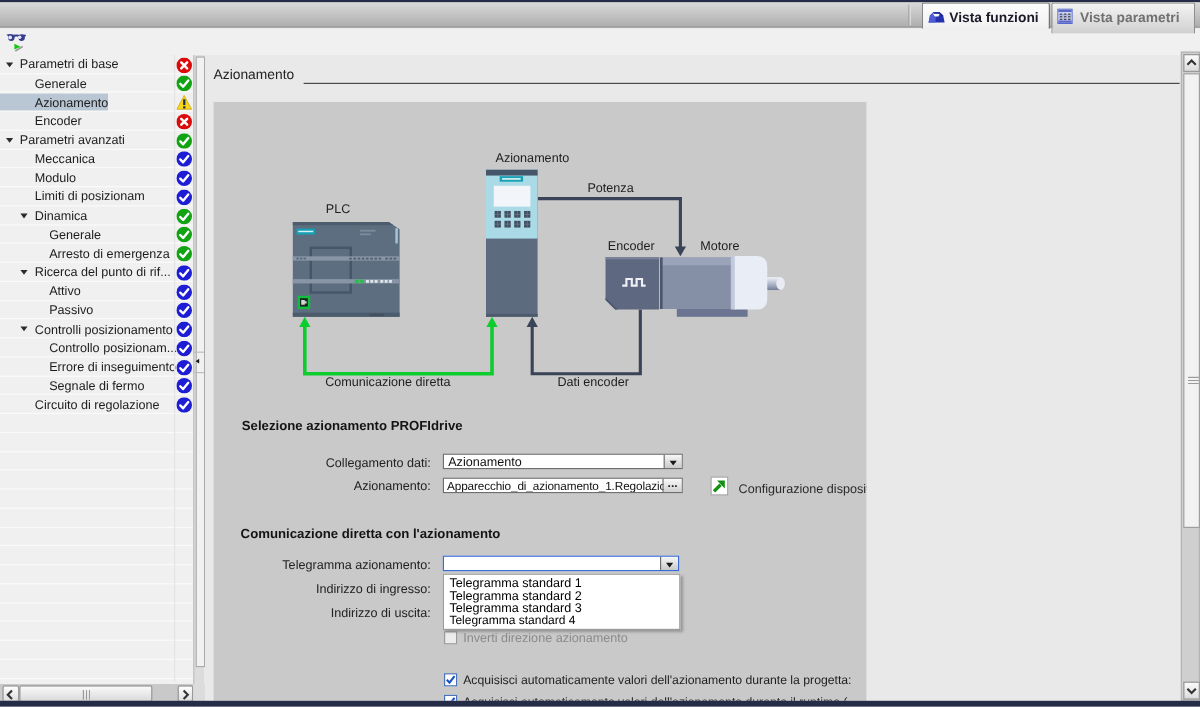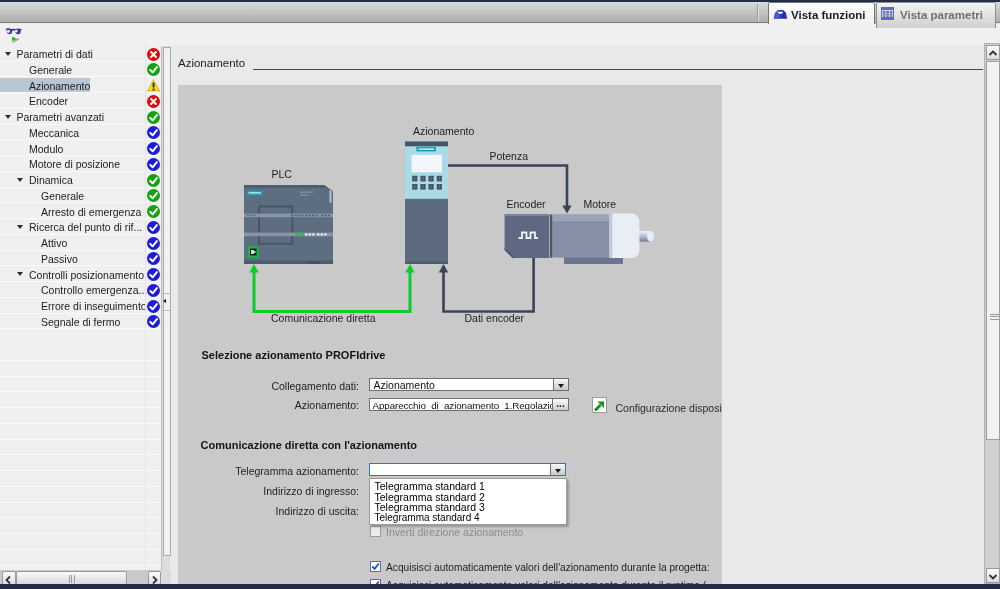--- a/index.html
+++ b/index.html
@@ -115,21 +115,21 @@
       <path d="M0.8 11.8 L2 6 L4.8 3.2 L7 3.2 L6.6 11.8 Z" fill="#4d5cd6"></path>
       <path d="M4.3 4.2 L10.5 4.2 L9 6.8 L6 6.8 Z" fill="#fafafa"></path>
       <path d="M4.8 3.2 L10 3.2 L13 6 L11.6 6.6 L9.6 4.4 L5.2 4.4 Z" fill="#1a2490"></path>
     </svg>
     <span class="tlab">Vista funzioni</span>
   </div>
 
 <div id="tree" class="abs">
   <div class="trow" style="top:0px">
       <span class="tri" style="left:4.5px"></span>
-      <span class="txt" style="left:16.5px">Parametri di dati</span>
+      <span class="txt" style="left:16.5px">Parametri di base</span>
       <svg class="st" width="13" height="13" viewBox="0 0 12.5 12.5">
         <use href="#crs"></use>
       </svg>
     </div>
   <div class="trow" style="top:15.75px">
       <span class="txt" style="left:29px">Generale</span>
       <svg class="st" width="13" height="13" viewBox="0 0 12.5 12.5">
         <use href="#chk" fill="#12a312"></use>
       </svg>
     </div>
@@ -159,21 +159,21 @@
         <use href="#chk" fill="#1d1dd6"></use>
       </svg>
     </div>
   <div class="trow" style="top:94.5px">
       <span class="txt" style="left:29px">Modulo</span>
       <svg class="st" width="13" height="13" viewBox="0 0 12.5 12.5">
         <use href="#chk" fill="#1d1dd6"></use>
       </svg>
     </div>
   <div class="trow" style="top:110.25px">
-      <span class="txt" style="left:29px">Motore di posizione</span>
+      <span class="txt" style="left:29px">Limiti di posizionam</span>
       <svg class="st" width="13" height="13" viewBox="0 0 12.5 12.5">
         <use href="#chk" fill="#1d1dd6"></use>
       </svg>
     </div>
   <div class="trow" style="top:126.0px">
       <span class="tri" style="left:16.5px"></span>
       <span class="txt" style="left:29px">Dinamica</span>
       <svg class="st" width="13" height="13" viewBox="0 0 12.5 12.5">
         <use href="#chk" fill="#12a312"></use>
       </svg>
@@ -210,33 +210,39 @@
         <use href="#chk" fill="#1d1dd6"></use>
       </svg>
     </div>
   <div class="trow" style="top:204.75px">
       <span class="txt" style="left:41px">Passivo</span>
       <svg class="st" width="13" height="13" viewBox="0 0 12.5 12.5">
         <use href="#chk" fill="#1d1dd6"></use>
       </svg>
     </div>
   <div class="trow" style="top:236.25px">
-      <span class="txt" style="left:41px">Controllo emergenza...</span>
+      <span class="txt" style="left:41px">Controllo posizionam...</span>
       <svg class="st" width="13" height="13" viewBox="0 0 12.5 12.5">
         <use href="#chk" fill="#1d1dd6"></use>
       </svg>
     </div>
   <div class="trow" style="top:252.0px">
       <span class="txt" style="left:41px">Errore di inseguimento</span>
       <svg class="st" width="13" height="13" viewBox="0 0 12.5 12.5">
         <use href="#chk" fill="#1d1dd6"></use>
       </svg>
     </div>
   <div class="trow" style="top:267.75px">
       <span class="txt" style="left:41px">Segnale di fermo</span>
+      <svg class="st" width="13" height="13" viewBox="0 0 12.5 12.5">
+        <use href="#chk" fill="#1d1dd6"></use>
+      </svg>
+    </div>
+  <div class="trow" style="top:283.5px">
+      <span class="txt" style="left:29px">Circuito di regolazione</span>
       <svg class="st" width="13" height="13" viewBox="0 0 12.5 12.5">
         <use href="#chk" fill="#1d1dd6"></use>
       </svg>
     </div>
   <div class="trow" style="top:299.25px"></div>
   <div class="trow" style="top:315.0px"></div>
   <div class="trow" style="top:330.75px"></div>
   <div class="trow" style="top:346.5px"></div>
   <div class="trow" style="top:362.25px"></div>
   <div class="trow" style="top:378.0px"></div>

